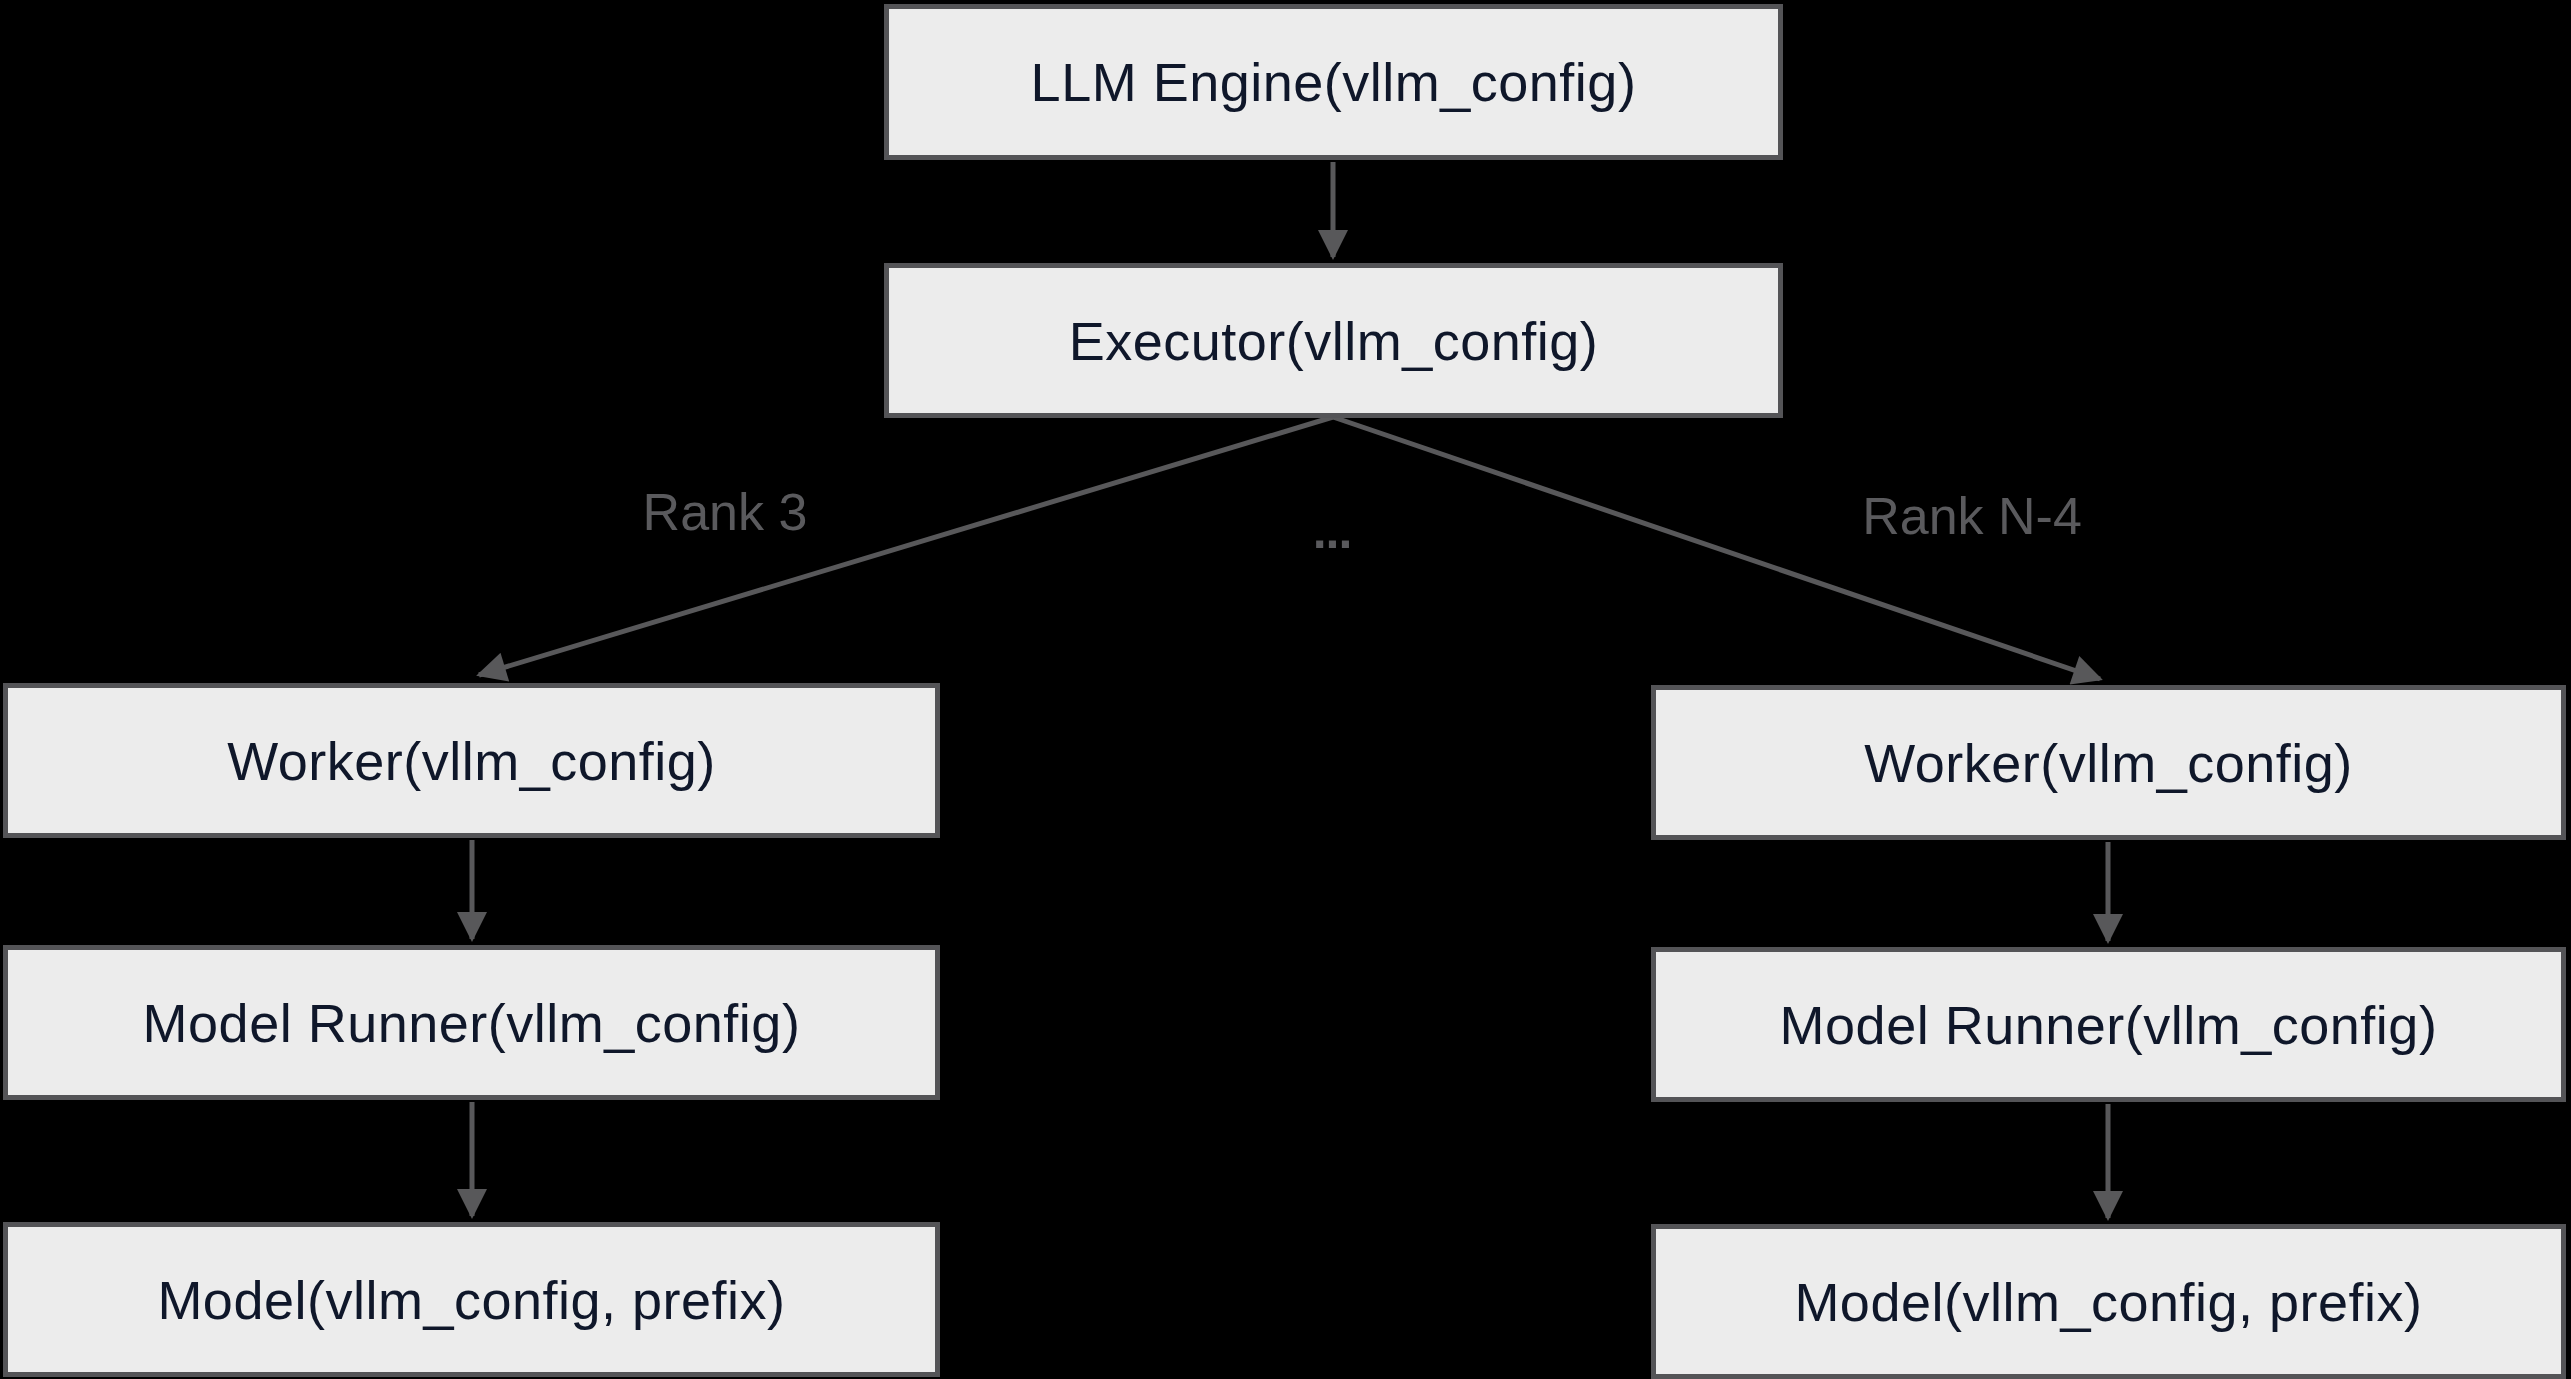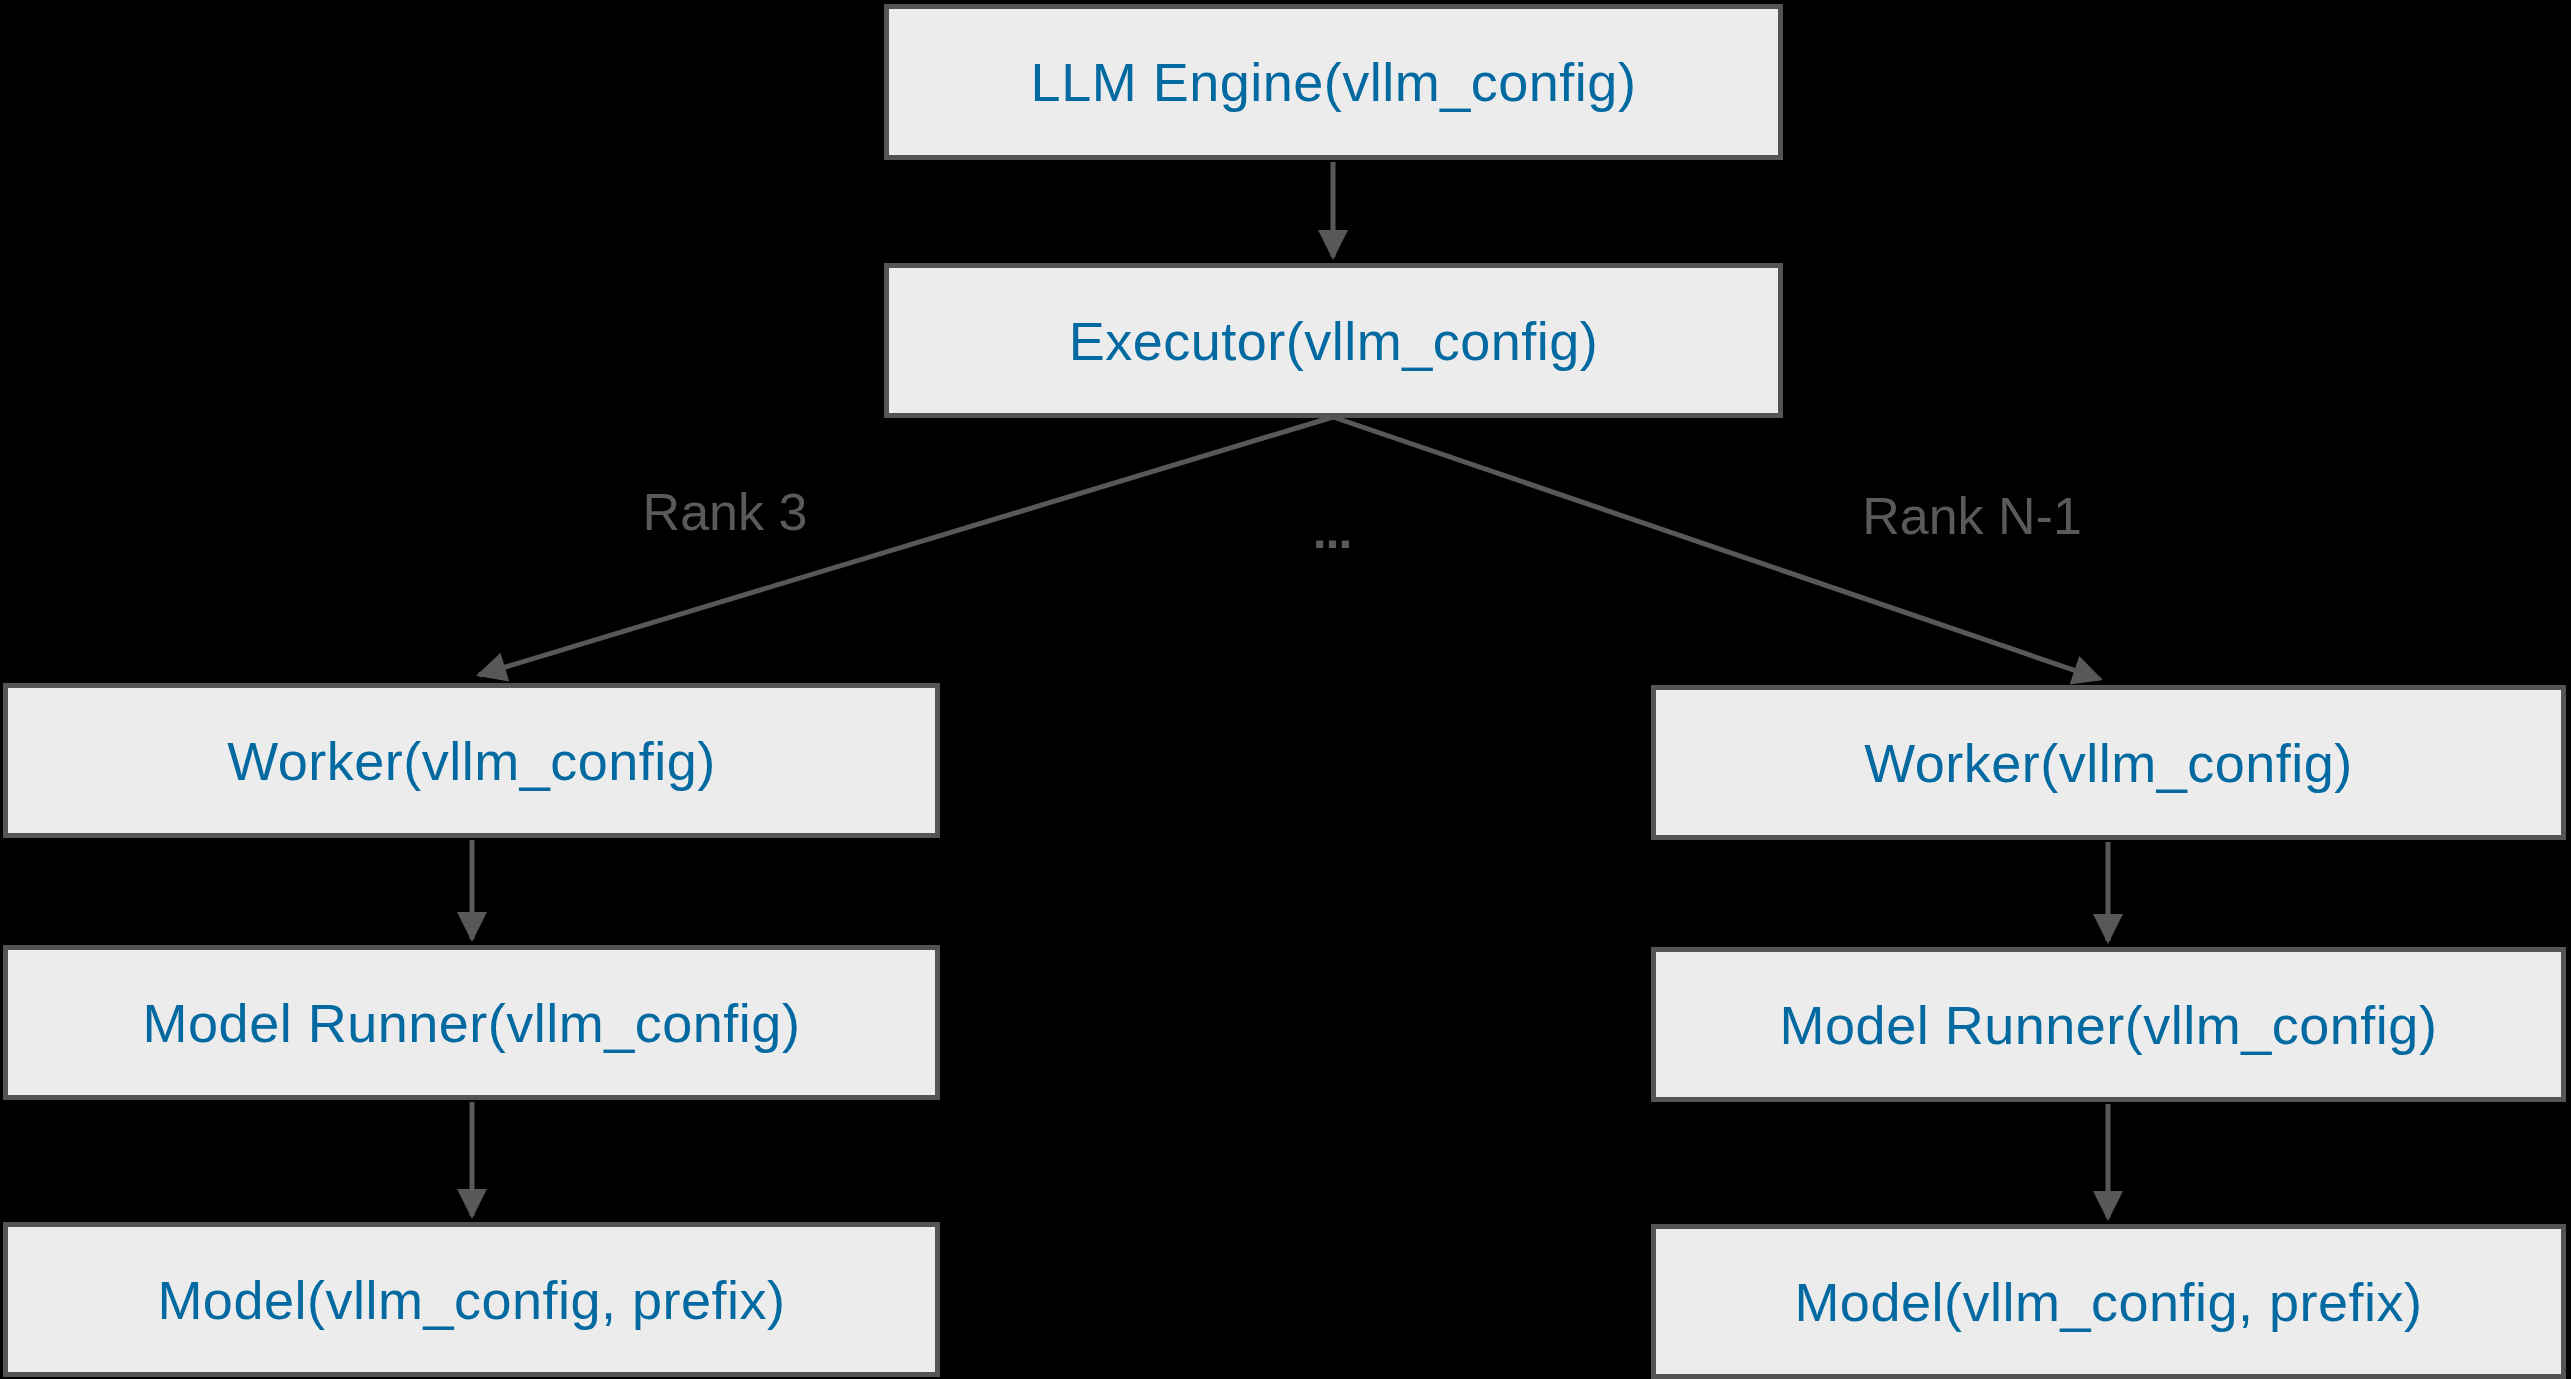--- a/index.html
+++ b/index.html
@@ -24,21 +24,21 @@
     pointer-events: none;
   }
   .node {
     position: absolute;
     box-sizing: border-box;
     background: #ececec;
     border: 5px solid #545457;
     display: flex;
     align-items: center;
     justify-content: center;
-    color: #0369a1;
+    color: #0f172a;
     font-size: 54px;
     letter-spacing: 0.5px;
     white-space: nowrap;
   }
   .edge-label {
     position: absolute;
     transform: translate(-50%, -50%);
     color: #5a5a5d;
     font-size: 52px;
     white-space: nowrap;
@@ -111,15 +111,15 @@
   </div>
 
   <div class="node n-model-r">
     <span>Model(vllm_config, prefix)</span>
   </div>
 
   <div class="edge-label l-rank0">Rank 3</div>
 
   <div class="edge-label dots l-dots">...</div>
 
-  <div class="edge-label l-rankn1">Rank N-1</div>
+  <div class="edge-label l-rankn1">Rank N-4</div>
 
 </div>
 
 </body></html>

